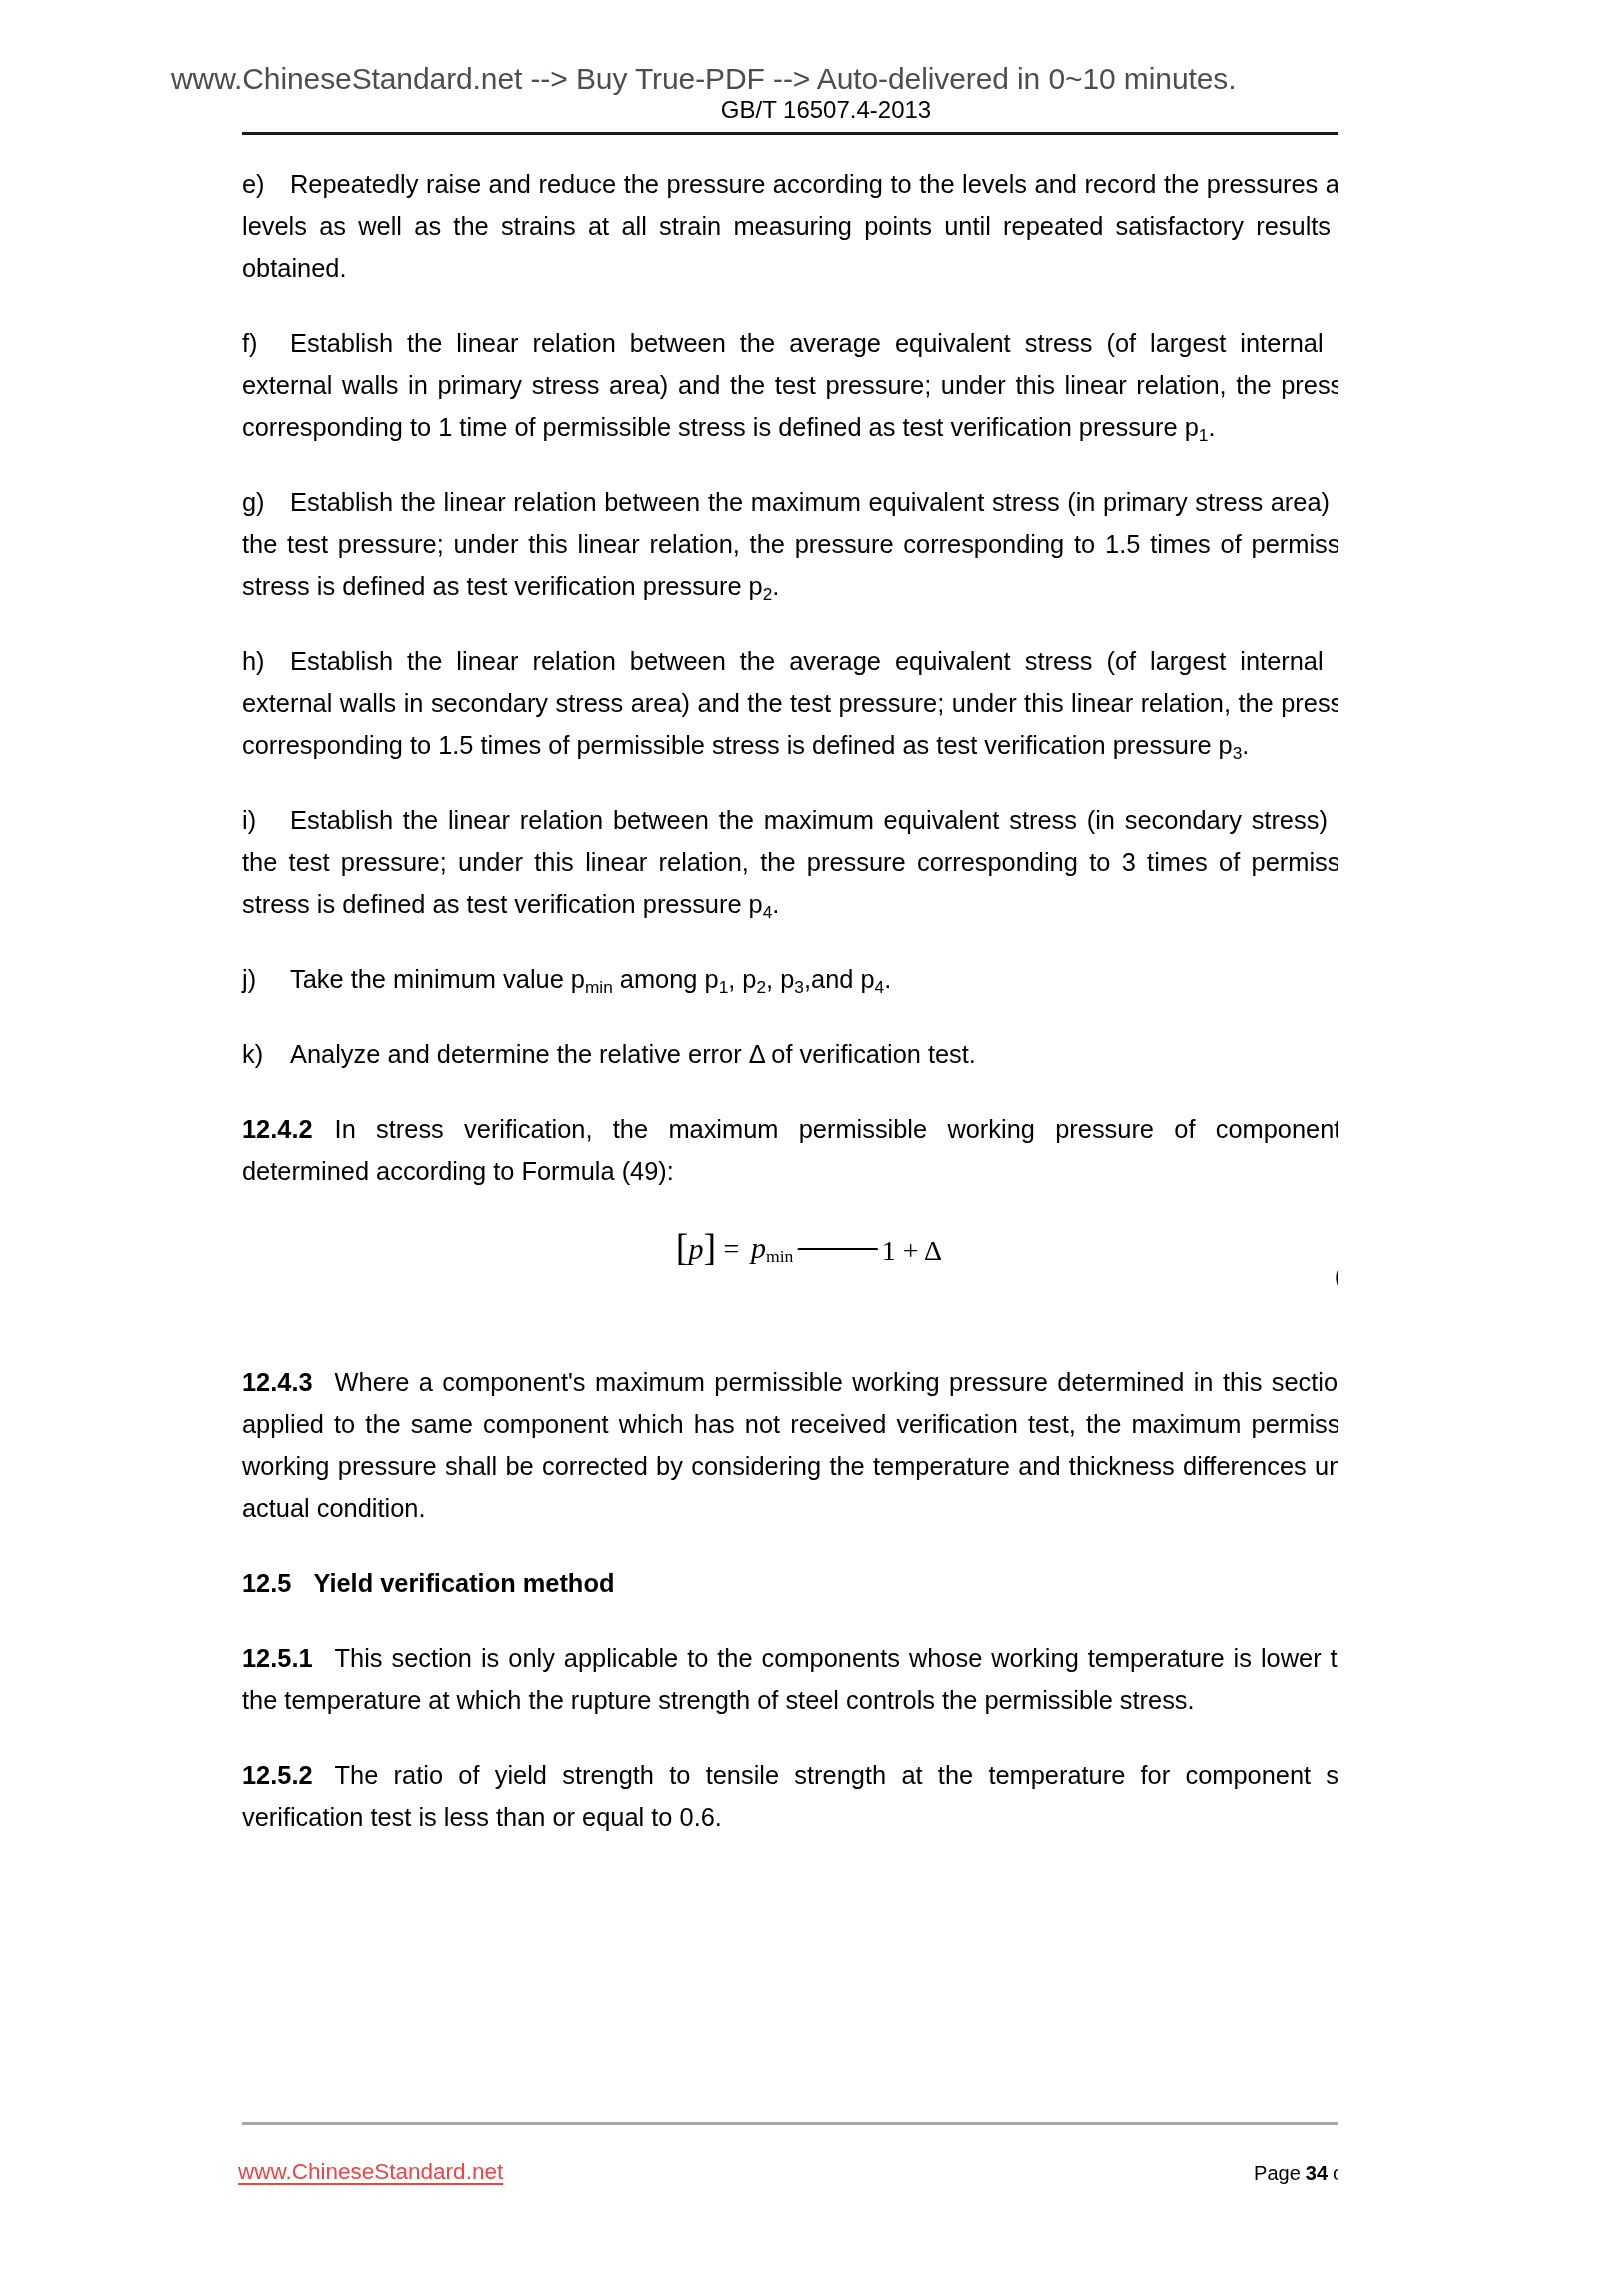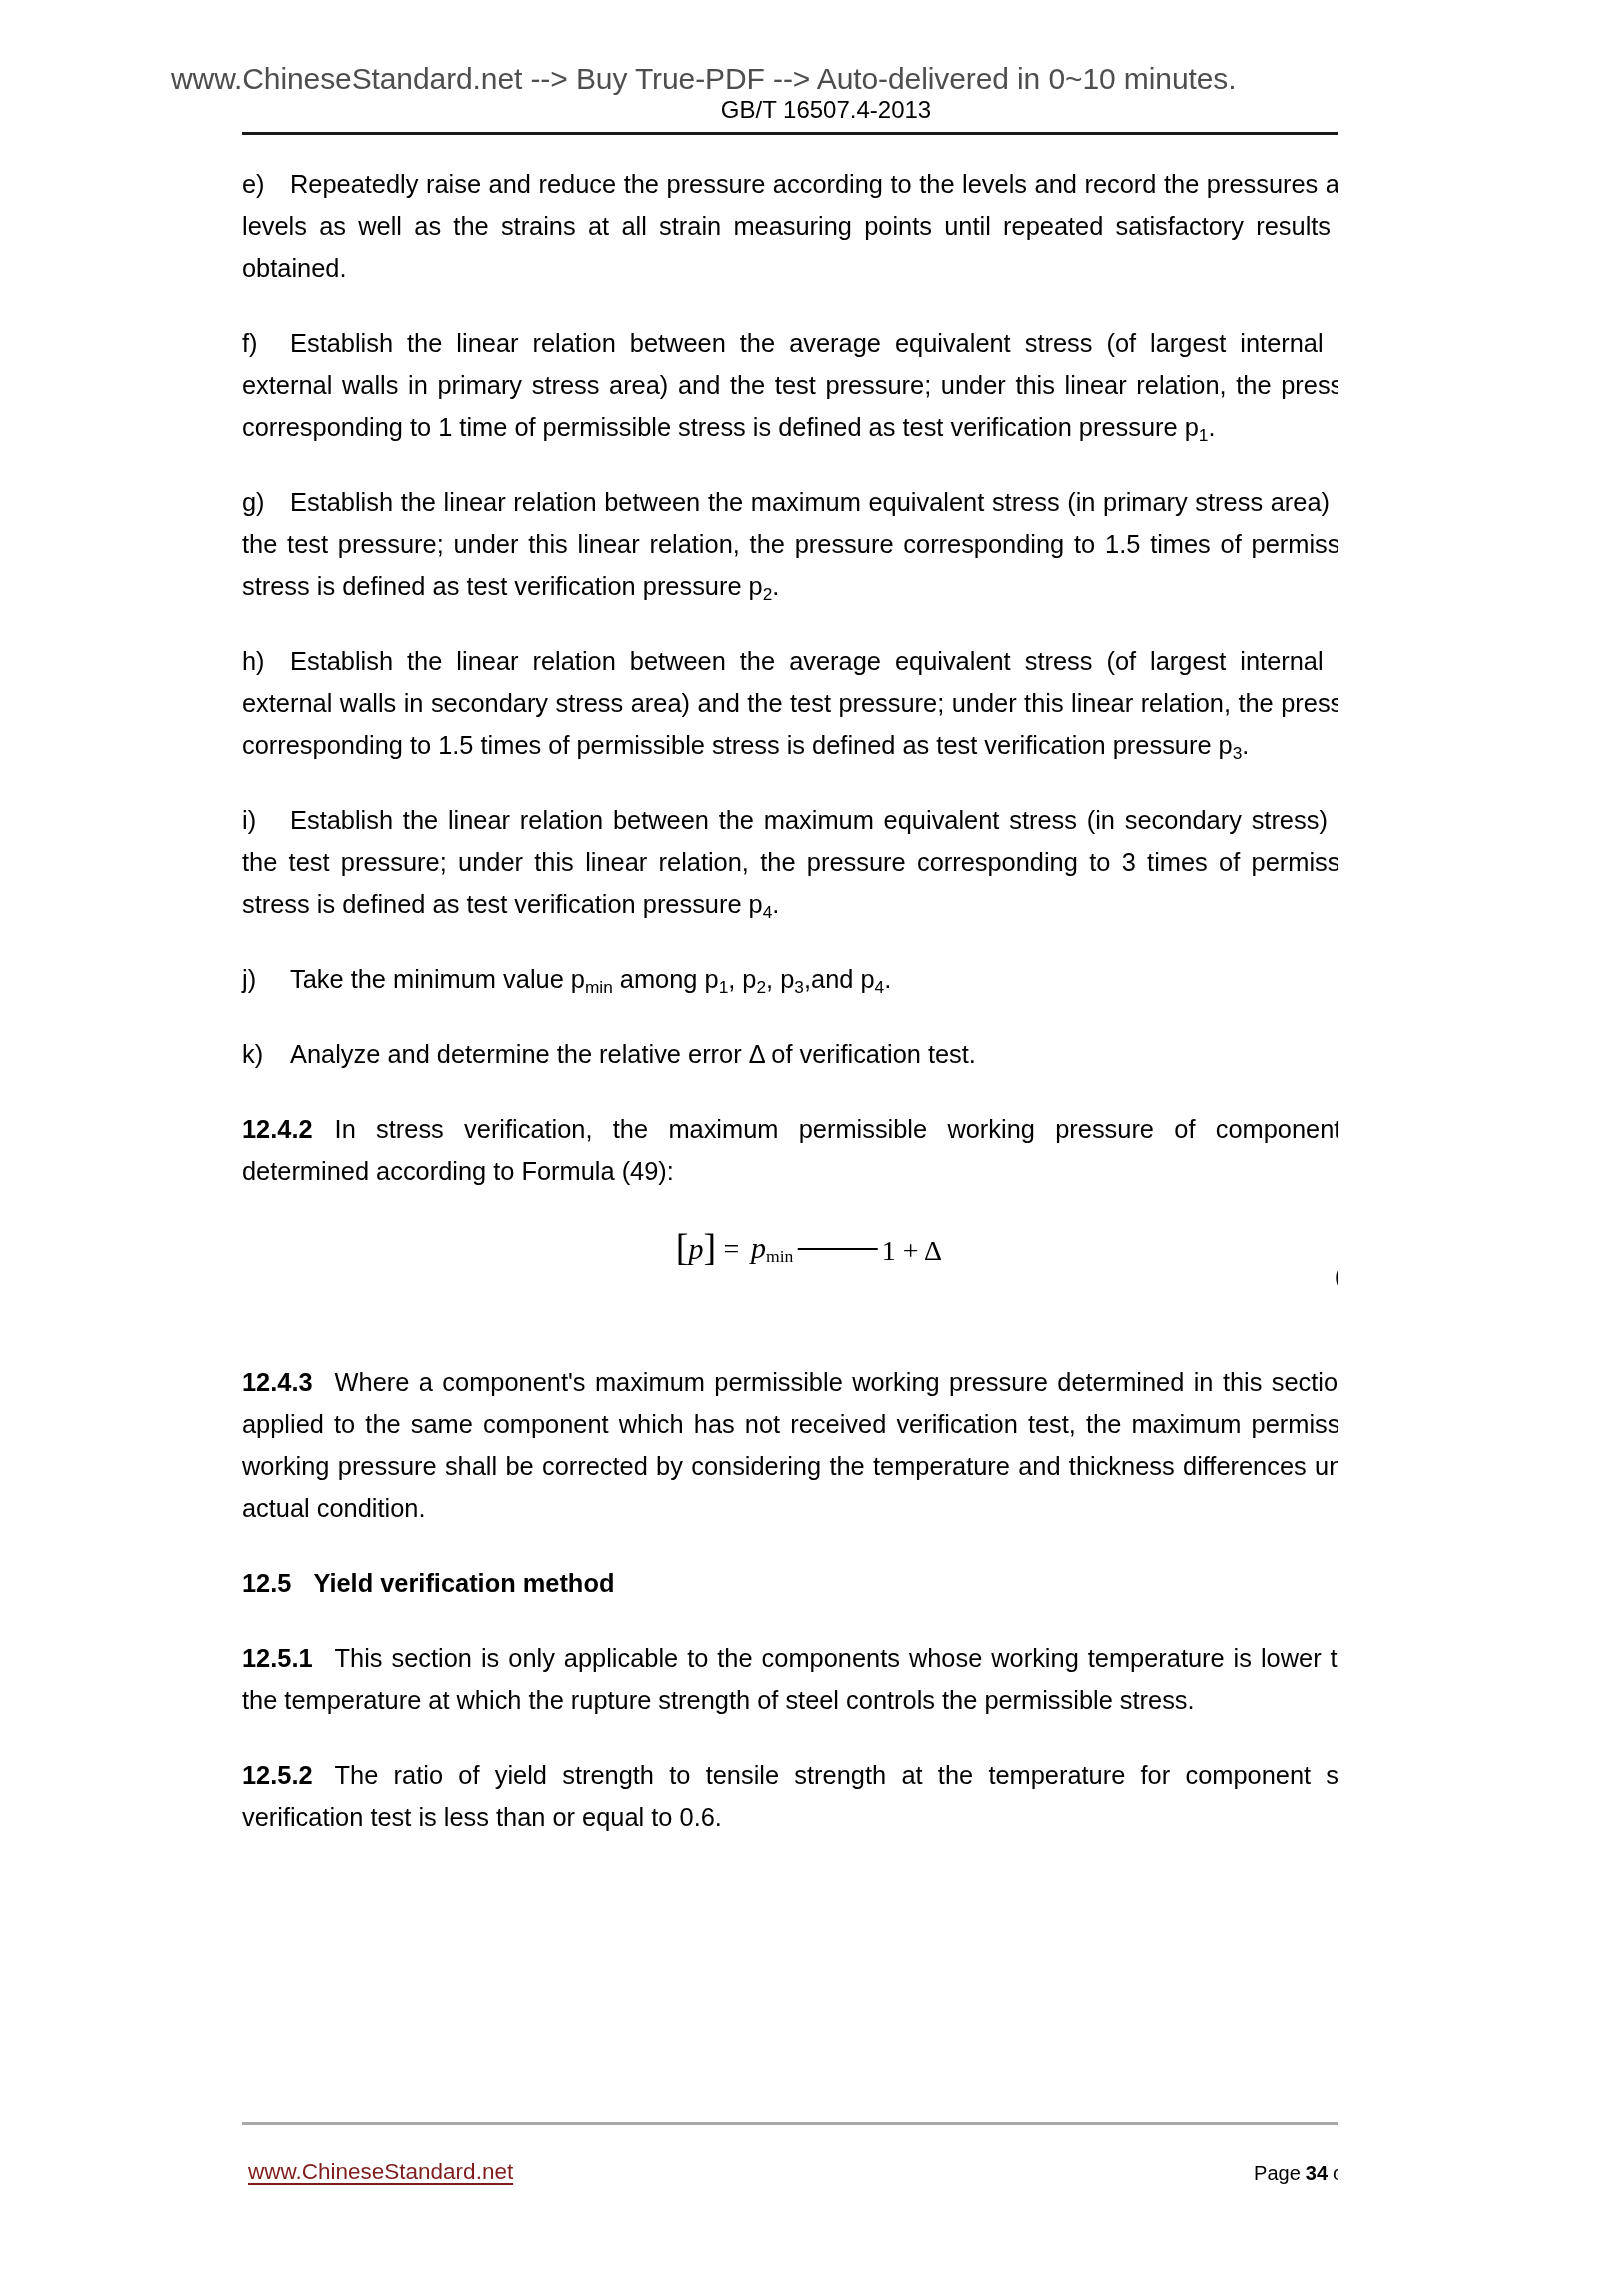--- a/index.html
+++ b/index.html
@@ -203,24 +203,24 @@
     position: absolute;
     left: 242px;
     top: 0px;
     width: 1138px;
     height: 2.5px;
     background: #a8a8a8;
   }
 
   .footer-link {
     position: absolute;
-    left: 248px;
+    left: 238px;
     top: 37px;
     font-size: 22.5px;
-    color: #7f1d1d;
+    color: #ef4444;
     text-underline-offset: 4.2px;
   }
 
   .footer-pageno {
     position: absolute;
     right: 246px;
     top: 40px;
     font-size: 20px;
     color: #000;
     white-space: nowrap;

